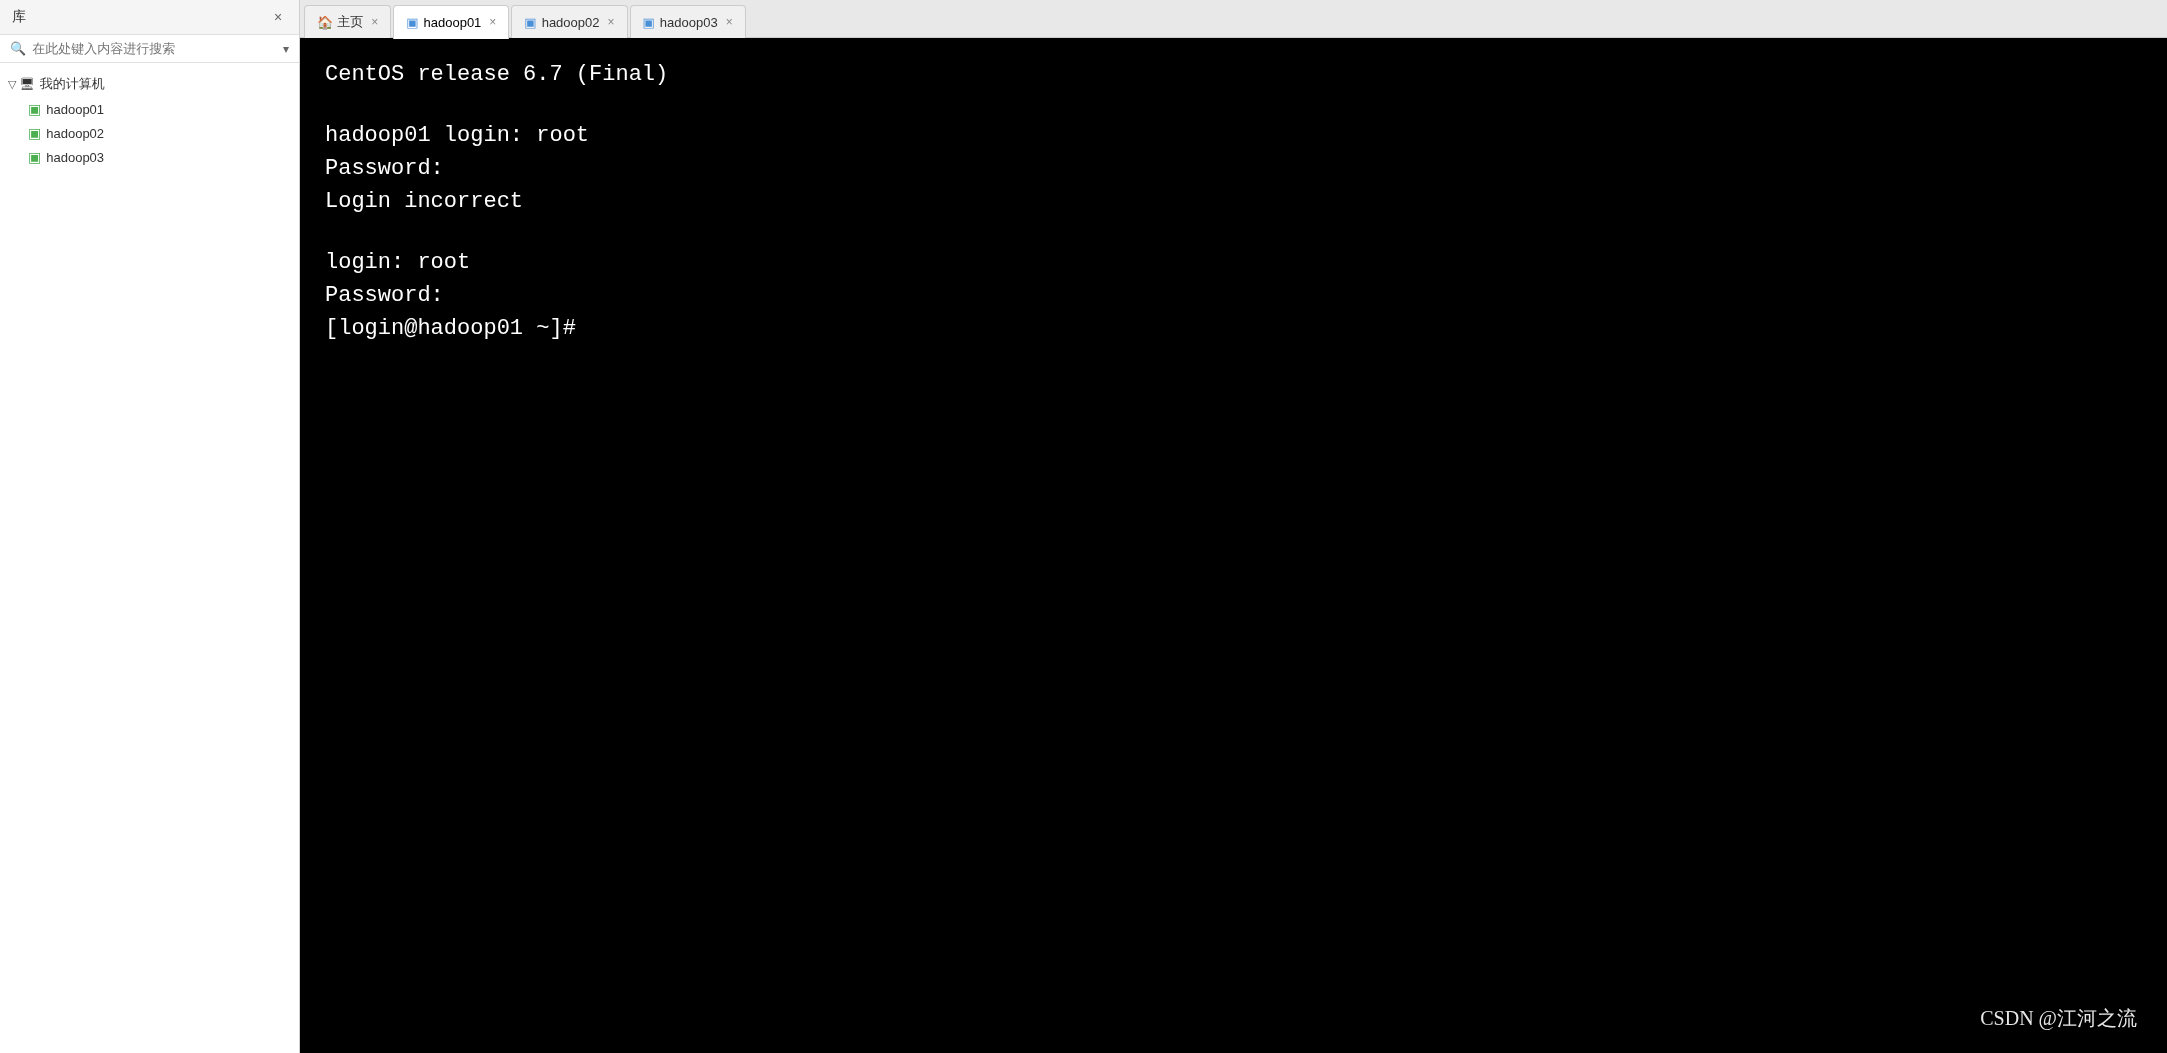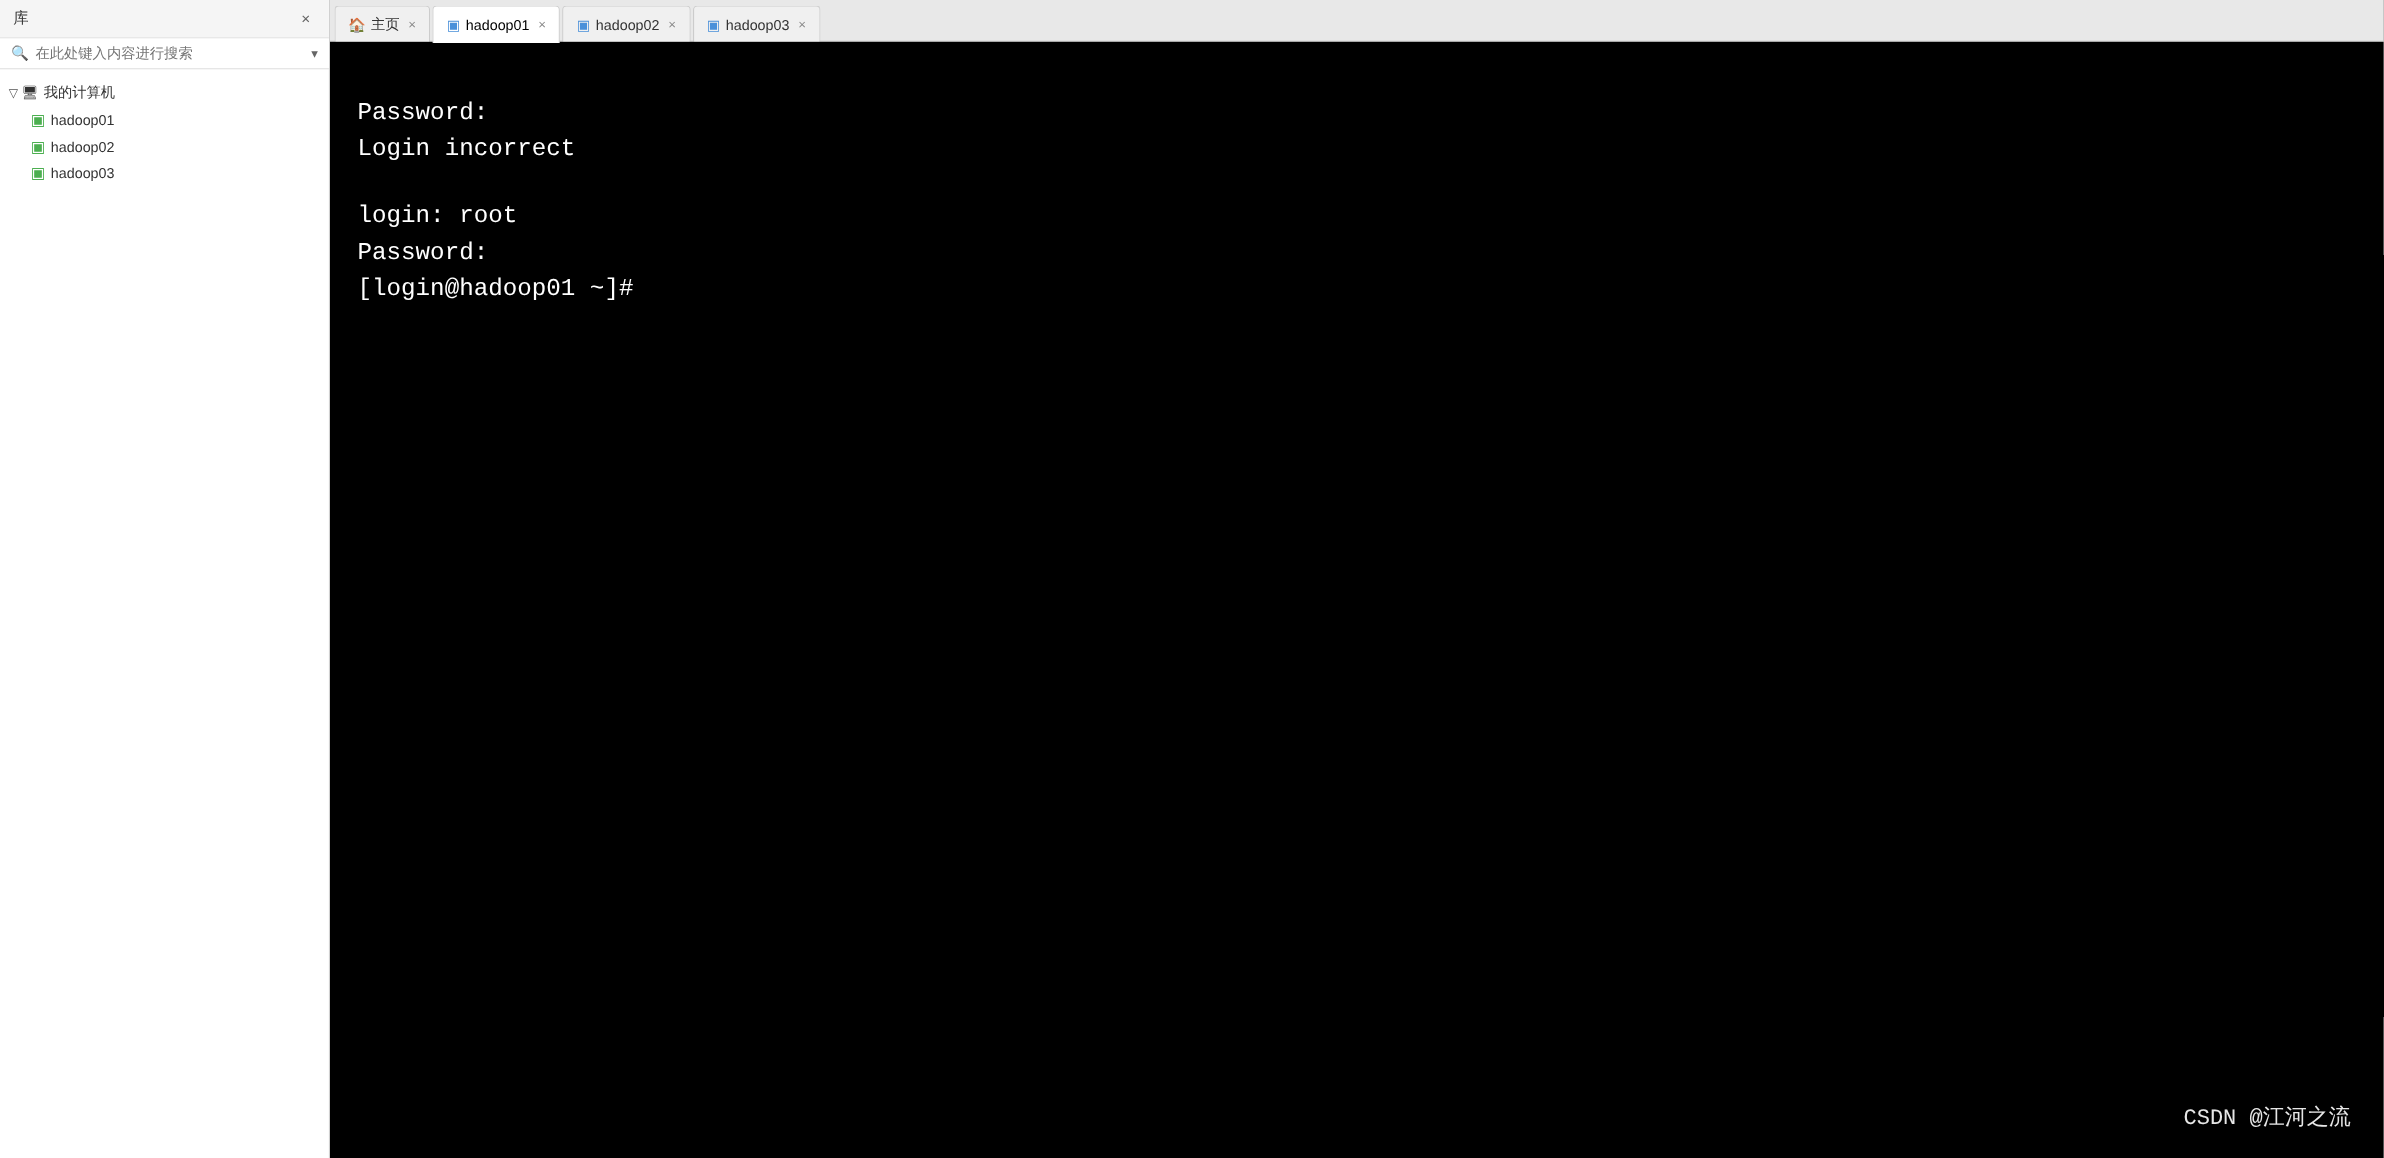--- a/index.html
+++ b/index.html
@@ -208,21 +208,21 @@
     .terminal-blank {
       height: 28px;
     }
 
     .watermark {
       position: absolute;
       bottom: 20px;
       right: 30px;
       color: #ffffff;
       font-size: 20px;
-      font-family: Liberation Mono, monospace;
+      font-family: Liberation Serif, serif;
       opacity: 0.9;
     }
   </style>
 </head>
 <body>
 
 <div class="sidebar">
   <div class="sidebar-header">
     <span class="sidebar-title">库</span>
     <div class="sidebar-close-btn">×</div>
@@ -274,21 +274,23 @@
       <span class="tab-close">×</span>
     </div>
     <div class="tab">
       <span class="tab-icon">▣</span>
       <span>hadoop03</span>
       <span class="tab-close">×</span>
     </div>
   </div>
 
   <div class="terminal">
+    <div class="terminal-line">CentOS release 6.7 (Final)</div>
     <div class="terminal-blank"></div>
+    <div class="terminal-line">hadoop01 login: root</div>
     <div class="terminal-line">Password:</div>
     <div class="terminal-line">Login incorrect</div>
     <div class="terminal-blank"></div>
     <div class="terminal-line">login: root</div>
     <div class="terminal-line">Password:</div>
     <div class="terminal-line">[login@hadoop01 ~]#</div>
     <div class="watermark">CSDN @江河之流</div>
   </div>
 </div>
 

